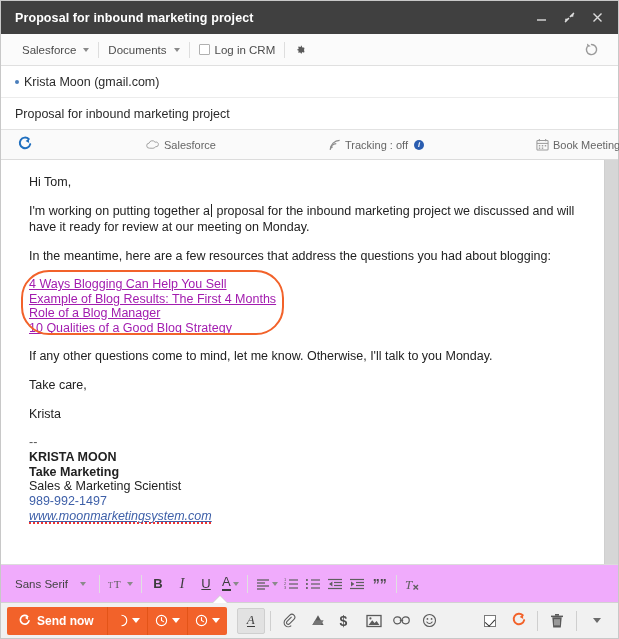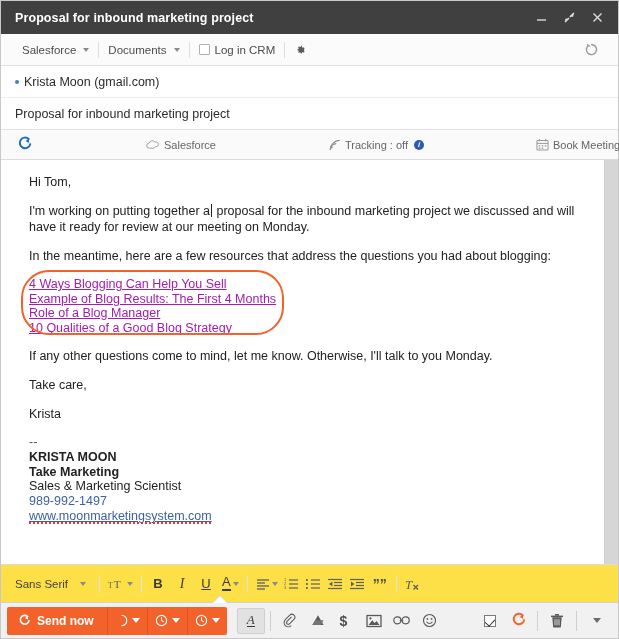--- a/index.html
+++ b/index.html
@@ -139,33 +139,34 @@
   .sig .dashes { color: #555; letter-spacing: 0; }
   .sig .bold { font-weight: bold; }
   .sig .phone { color: #3d5fa8; }
   .sig a.web {
     color: #3d5fa8; text-decoration: underline;
     text-decoration-color: #3d5fa8;
     background-image: linear-gradient(to right,#e33 0,#e33 2px,transparent 2px,transparent 4px);
     background-size: 4px 2px; background-repeat: repeat-x;
     background-position: 0 100%;
     padding-bottom: 1px;
+    font-style: italic;
   }
 
   .vscroll {
     width: 14px; flex: 0 0 14px;
     background: #d6d6d6;
     border-left: 1px solid #cfcfcf;
     cursor: pointer;
   }
 
   
   .formatbar {
     height: 38px; flex: 0 0 38px;
-    background: #fde047;
+    background: #f0abfc;
     border-top: 1px solid #dcdcdc;
     display: flex; align-items: center;
     padding: 0 8px;
     font-size: 11.5px; color: #555;
     position: relative;
   }
   .fb-btn {
     display: flex; align-items: center; justify-content: center;
     min-width: 22px; height: 24px; padding: 0 3px;
     cursor: pointer; color: #5f5f5f;

